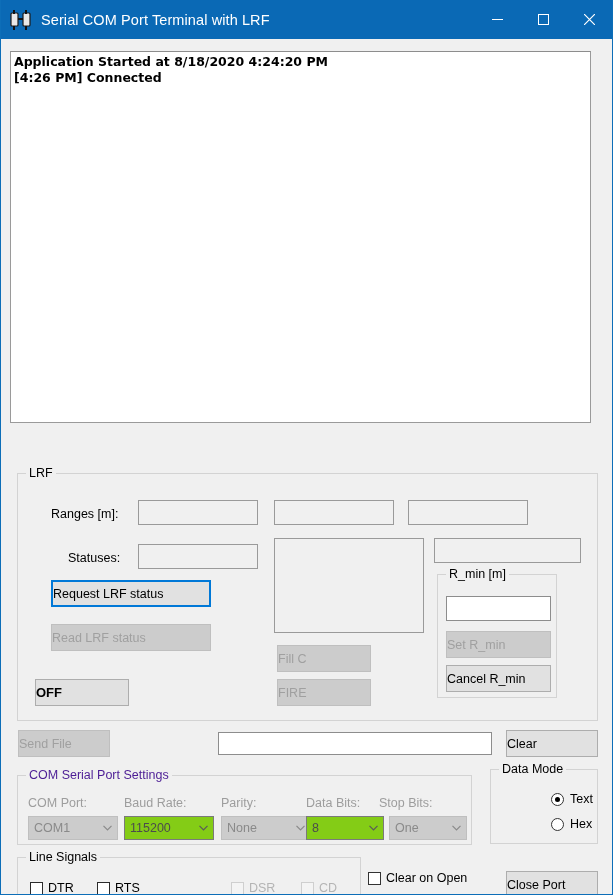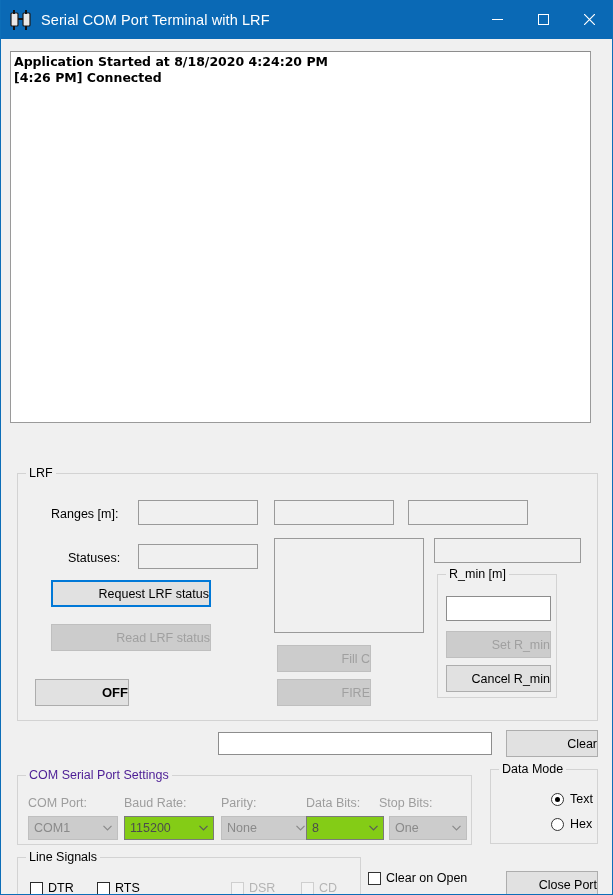--- a/index.html
+++ b/index.html
@@ -118,21 +118,21 @@
   
   .btn {
     position: absolute;
     background: #e1e1e1;
     border: 1px solid #adadad;
     font-family: "Liberation Sans", sans-serif;
     font-size: 12.5px;
     color: #000;
     display: flex;
     align-items: center;
-    justify-content: flex-end;
+    justify-content: flex-start;
     white-space: nowrap;
     padding: 0;
   }
   .btn.disabled { color: #a0a0a0; background: #cccccc; border-color: #bfbfbf; }
   .btn.focus { border: 2px solid #0078d7; }
   .btn.bold { font-weight: bold; font-size: 13px; }
 
   
   .combo {
     position: absolute;
@@ -282,20 +282,23 @@
     <span class="legend">R_min [m]</span>
     <div class="tfield white" style="left:8px; top:21px; width:105px; height:25px;"></div>
     <div class="btn disabled" style="left:8px; top:56px; width:105px; height:27px;">
       <span>Set R_min</span>
     </div>
     <div class="btn" style="left:8px; top:90px; width:105px; height:27px;">
       <span>Cancel R_min</span>
     </div>
   </div>
 
+  <div class="btn disabled" style="left:17px; top:691px; width:92px; height:27px;">
+    <span>Send File</span>
+  </div>
   <div class="tfield white" style="left:217px; top:693px; width:274px; height:23px;"></div>
   <div class="btn" style="left:505px; top:691px; width:92px; height:27px;">
     <span>Clear</span>
   </div>
 
   <div class="group" id="com-group">
     <span class="legend dim">COM Serial Port Settings</span>
 
     <span class="lbl dim" style="left:10px; top:20px;">COM Port:</span>
     <div class="combo dis" style="left:10px; top:40px; width:90px;">

